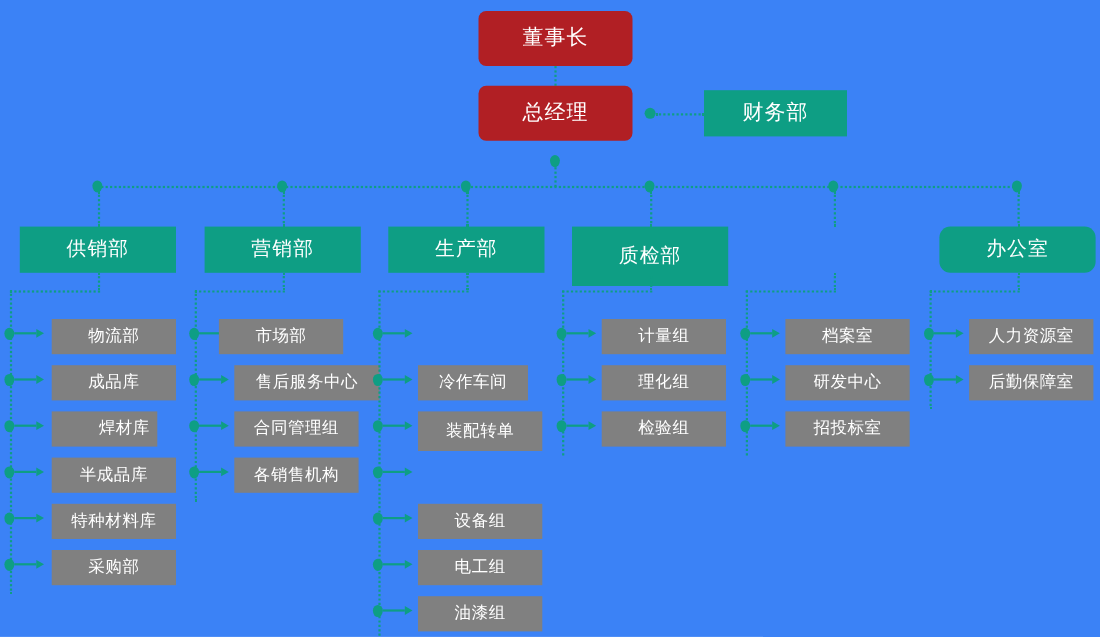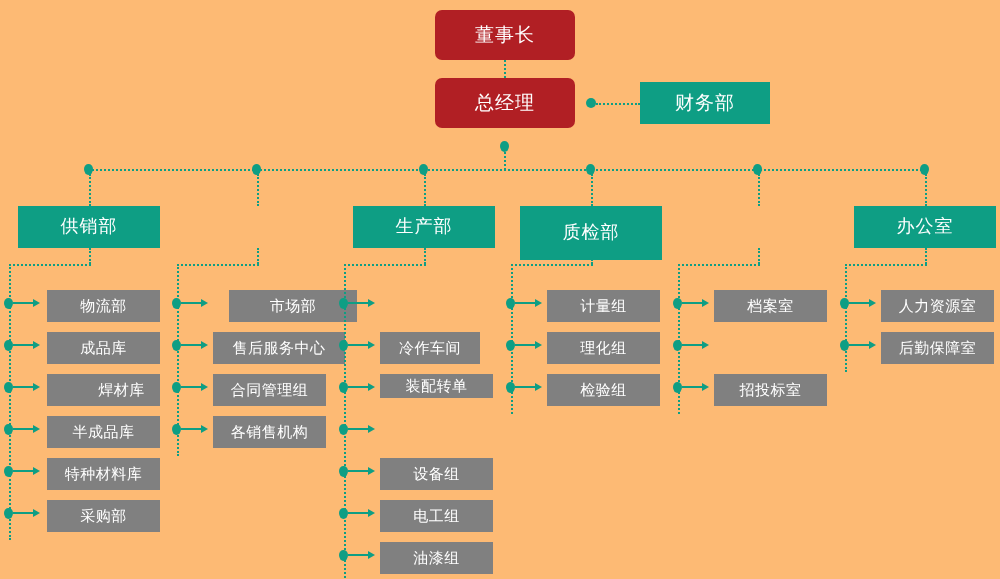--- a/index.html
+++ b/index.html
@@ -7,21 +7,21 @@
     padding: 0;
     background: #ffffff;
   }
   body {
     font-family: "Liberation Sans", "DejaVu Sans", sans-serif;
   }
   #chart {
     position: relative;
     width: 1000px;
     height: 579px;
-    background: #fdba74;
+    background: #3b82f6;
     overflow: hidden;
     text-decoration: underline;
   }
   .node {
     position: absolute;
     display: flex;
     align-items: center;
     justify-content: center;
     color: #ffffff;
     box-sizing: border-box;
@@ -135,21 +135,21 @@
   <div class="dot" style="left:4px; top:340px;"></div>
   <div class="arrow-stem" style="left:13px; top:344px; width:20px;"></div>
   <div class="arrow" style="left:33px; top:341px;"></div>
   <div class="node sub" style="left:47px; top:332px; width:113px; height:32px;">
     <span>成品库</span>
   </div>
 
   <div class="dot" style="left:4px; top:382px;"></div>
   <div class="arrow-stem" style="left:13px; top:386px; width:20px;"></div>
   <div class="arrow" style="left:33px; top:383px;"></div>
-  <div class="node sub" style="left:47px; top:374px; width:113px; height:32px;padding-left:36px;">
+  <div class="node sub" style="left:47px; top:374px; width:96px; height:32px;padding-left:36px;">
     <span>焊材库</span>
   </div>
 
   <div class="dot" style="left:4px; top:424px;"></div>
   <div class="arrow-stem" style="left:13px; top:428px; width:20px;"></div>
   <div class="arrow" style="left:33px; top:425px;"></div>
   <div class="node sub" style="left:47px; top:416px; width:113px; height:32px;">
     <span>半成品库</span>
   </div>
 
@@ -162,28 +162,31 @@
 
   <div class="dot" style="left:4px; top:508px;"></div>
   <div class="arrow-stem" style="left:13px; top:512px; width:20px;"></div>
   <div class="arrow" style="left:33px; top:509px;"></div>
   <div class="node sub" style="left:47px; top:500px; width:113px; height:32px;">
     <span>采购部</span>
   </div>
 
   <div class="dot" style="left:252px; top:164px;"></div>
   <div class="v-dot" style="left:257px; top:174px; height:32px;"></div>
+  <div class="node dept" style="left:186px; top:206px; width:142px; height:42px;">
+    <span>营销部</span>
+  </div>
   <div class="v-dot" style="left:257px; top:248px; height:16px;"></div>
   <div class="h-dot" style="left:177px; top:264px; width:82px;"></div>
   <div class="v-dot" style="left:177px; top:264px; height:192px;"></div>
 
   <div class="dot" style="left:172px; top:298px;"></div>
   <div class="arrow-stem" style="left:181px; top:302px; width:20px;"></div>
   <div class="arrow" style="left:201px; top:299px;"></div>
-  <div class="node sub" style="left:229px; top:290px; width:128px; height:32px;">
+  <div class="node sub" style="left:199px; top:290px; width:113px; height:32px;">
     <span>市场部</span>
   </div>
 
   <div class="dot" style="left:172px; top:340px;"></div>
   <div class="arrow-stem" style="left:181px; top:344px; width:20px;"></div>
   <div class="arrow" style="left:201px; top:341px;"></div>
   <div class="node sub" style="left:213px; top:332px; width:132px; height:32px;">
     <span>售后服务中心</span>
   </div>
 
@@ -217,21 +220,21 @@
   <div class="dot" style="left:339px; top:340px;"></div>
   <div class="arrow-stem" style="left:348px; top:344px; width:20px;"></div>
   <div class="arrow" style="left:368px; top:341px;"></div>
   <div class="node sub" style="left:380px; top:332px; width:100px; height:32px;">
     <span>冷作车间</span>
   </div>
 
   <div class="dot" style="left:339px; top:382px;"></div>
   <div class="arrow-stem" style="left:348px; top:386px; width:20px;"></div>
   <div class="arrow" style="left:368px; top:383px;"></div>
-  <div class="node sub" style="left:380px; top:374px; width:113px; height:24px;">
+  <div class="node sub" style="left:380px; top:374px; width:113px; height:36px;">
     <span>装配转单</span>
   </div>
 
   <div class="dot" style="left:339px; top:424px;"></div>
   <div class="arrow-stem" style="left:348px; top:428px; width:20px;"></div>
   <div class="arrow" style="left:368px; top:425px;"></div>
 
   <div class="dot" style="left:339px; top:466px;"></div>
   <div class="arrow-stem" style="left:348px; top:470px; width:20px;"></div>
   <div class="arrow" style="left:368px; top:467px;"></div>
@@ -292,31 +295,34 @@
   <div class="dot" style="left:673px; top:298px;"></div>
   <div class="arrow-stem" style="left:682px; top:302px; width:20px;"></div>
   <div class="arrow" style="left:702px; top:299px;"></div>
   <div class="node sub" style="left:714px; top:290px; width:113px; height:32px;">
     <span>档案室</span>
   </div>
 
   <div class="dot" style="left:673px; top:340px;"></div>
   <div class="arrow-stem" style="left:682px; top:344px; width:20px;"></div>
   <div class="arrow" style="left:702px; top:341px;"></div>
+  <div class="node sub" style="left:714px; top:332px; width:113px; height:32px;">
+    <span>研发中心</span>
+  </div>
 
   <div class="dot" style="left:673px; top:382px;"></div>
   <div class="arrow-stem" style="left:682px; top:386px; width:20px;"></div>
   <div class="arrow" style="left:702px; top:383px;"></div>
   <div class="node sub" style="left:714px; top:374px; width:113px; height:32px;">
     <span>招投标室</span>
   </div>
 
   <div class="dot" style="left:920px; top:164px;"></div>
   <div class="v-dot" style="left:925px; top:174px; height:32px;"></div>
-  <div class="node dept" style="left:854px; top:206px; width:142px; height:42px;">
+  <div class="node dept" style="left:854px; top:206px; width:142px; height:42px;border-radius:10px;">
     <span>办公室</span>
   </div>
   <div class="v-dot" style="left:925px; top:248px; height:16px;"></div>
   <div class="h-dot" style="left:845px; top:264px; width:82px;"></div>
   <div class="v-dot" style="left:845px; top:264px; height:108px;"></div>
 
   <div class="dot" style="left:840px; top:298px;"></div>
   <div class="arrow-stem" style="left:849px; top:302px; width:20px;"></div>
   <div class="arrow" style="left:869px; top:299px;"></div>
   <div class="node sub" style="left:881px; top:290px; width:113px; height:32px;">

